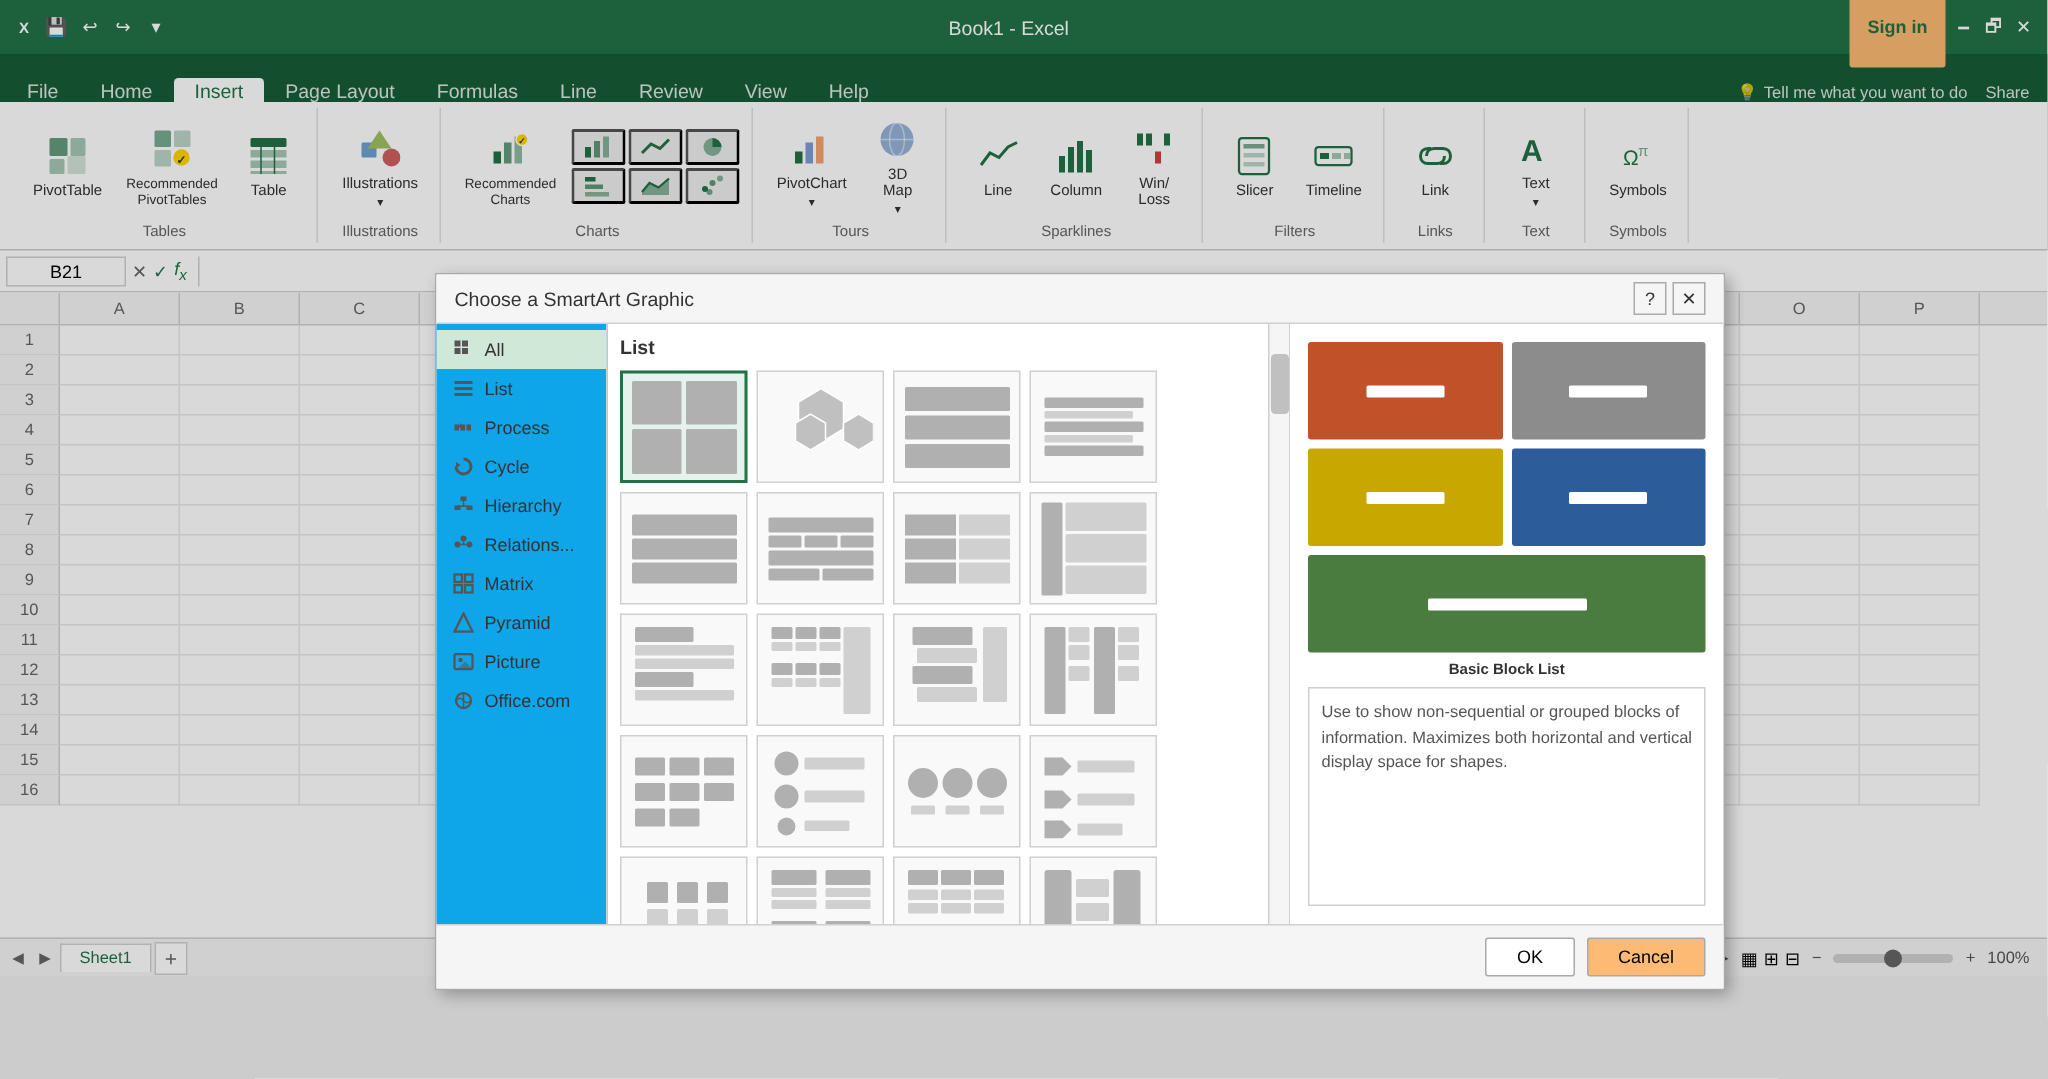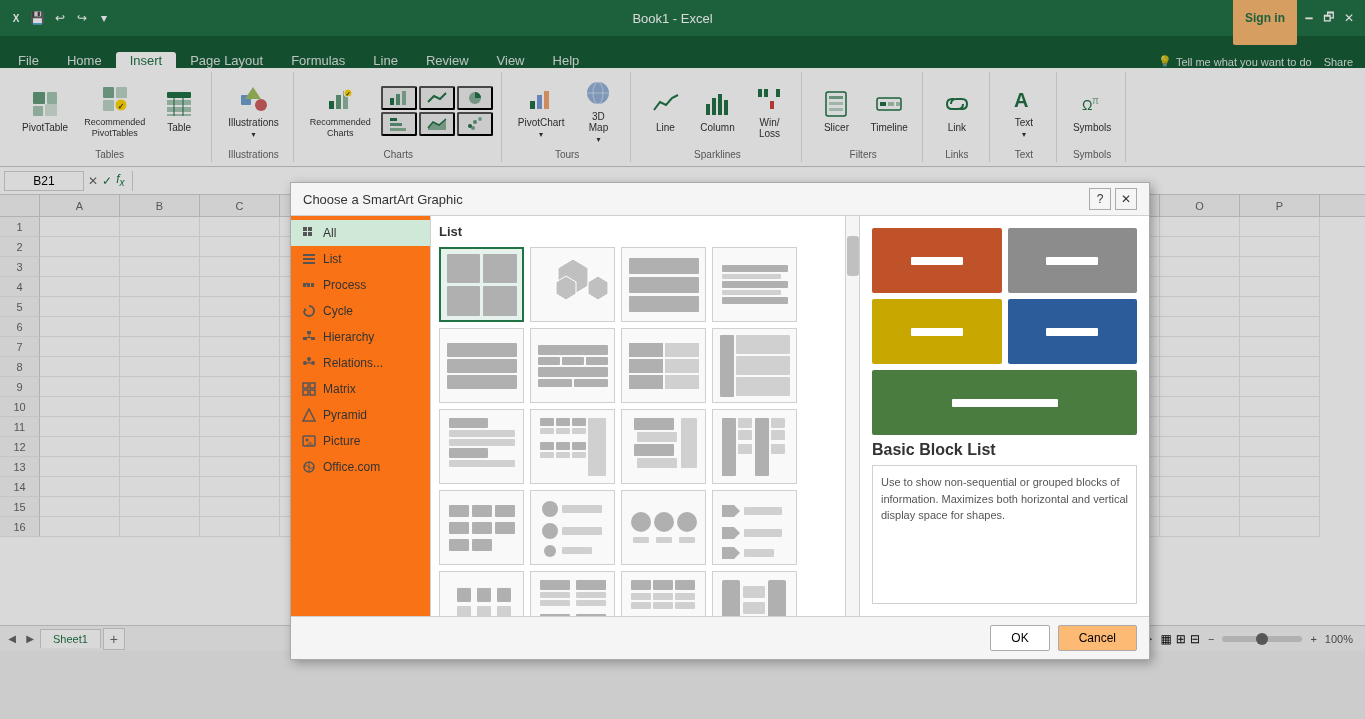--- a/index.html
+++ b/index.html
@@ -52,36 +52,36 @@
     .add-sheet-btn { width: 22px; height: 22px; border: 1px solid #d0d0d0; background: white; cursor: pointer; display: flex; align-items: center; justify-content: center; font-size: 14px; color: #666; }
 
     
     .dialog-overlay { position: absolute; top: 0; left: 0; right: 0; bottom: 0; background: rgba(0,0,0,0.15); z-index: 100; }
     .dialog { position: absolute; top: 182px; left: 290px; width: 860px; background: white; border: 1px solid #aaa; box-shadow: 3px 3px 10px rgba(0,0,0,0.3); z-index: 101; }
     .dialog-header { background: #f5f5f5; border-bottom: 1px solid #d0d0d0; padding: 16px 12px; display: flex; align-items: center; justify-content: space-between; height: 32px; }
     .dialog-title { font-size: 13px; color: #333; font-weight: 500; }
     .dialog-controls { display: flex; gap: 4px; }
     .dialog-ctrl-btn { width: 22px; height: 22px; border: 1px solid #aaa; background: #f5f5f5; cursor: pointer; display: flex; align-items: center; justify-content: center; font-size: 12px; color: #333; }
     .dialog-body { display: flex; height: 400px; }
-    .dialog-sidebar { width: 140px; border-right: 1px solid #d0d0d0; background: #f97316; padding: 4px 0; overflow-y: auto; }
+    .dialog-sidebar { width: 114px; border-right: 1px solid #d0d0d0; background: #0ea5e9; padding: 4px 0; overflow-y: auto; }
     .sidebar-item { display: flex; align-items: center; padding: 5px 10px; font-size: 12px; cursor: pointer; gap: 6px; color: #333; }
     .sidebar-item.active { background: #d0e8d8; }
     .sidebar-icon { width: 16px; height: 16px; display: flex; align-items: center; justify-content: center; }
     .dialog-center { flex: 1; padding: 8px; overflow-y: auto; background: white; position: relative; }
     .center-label { font-size: 13px; font-weight: 600; color: #333; margin-bottom: 8px; }
     .chart-item { width: 85px; height: 75px; border: 1px solid #d0d0d0; background: #f9f9f9; cursor: pointer; display: flex; align-items: center; justify-content: center; padding: 4px; }
     .chart-item.selected { border: 2px solid #217346; background: #e6f2ec; }
     .dialog-preview { width: 290px; border-left: 1px solid #d0d0d0; padding: 12px; display: flex; flex-direction: column; }
     .preview-grid { display: grid; grid-template-columns: 1fr 1fr; gap: 6px; margin-bottom: 6px; }
     .preview-item { height: 65px; display: flex; align-items: center; justify-content: center; border-radius: 2px; }
     .preview-item.orange { background: #c0522a; }
     .preview-item.gray { background: #8c8c8c; }
     .preview-item.yellow { background: #c8a800; }
     .preview-item.blue { background: #2c5c9a; }
-    .preview-title { font-size: 16px; font-weight: 600; color: #333; margin-bottom: 6px; }
+    .preview-title { font-size: 10px; font-weight: 600; color: #333; margin-bottom: 6px; text-align: center; }
     .preview-desc { font-size: 11px; color: #555; line-height: 1.5; border: 1px solid #d0d0d0; padding: 8px; flex: 1; }
     .dialog-footer { border-top: 1px solid #d0d0d0; padding: 8px 12px; display: flex; justify-content: flex-end; gap: 8px; background: #f5f5f5; }
     .dlg-btn { padding: 5px 20px; font-size: 12px; cursor: pointer; border: 1px solid #aaa; background: #fdba74; border-radius: 2px; }
     .dlg-btn.primary { background: white; }
     .scrollbar-area { position: absolute; right: 0; top: 0; bottom: 0; width: 14px; background: #f5f5f5; border-left: 1px solid #d0d0d0; }
     .scrollbar-thumb { width: 12px; height: 40px; background: #c0c0c0; border-radius: 3px; margin: 20px auto; }
 
     
     .prev-bar { width: 40%; height: 8px; background: white; border-radius: 1px; }
   </style>

